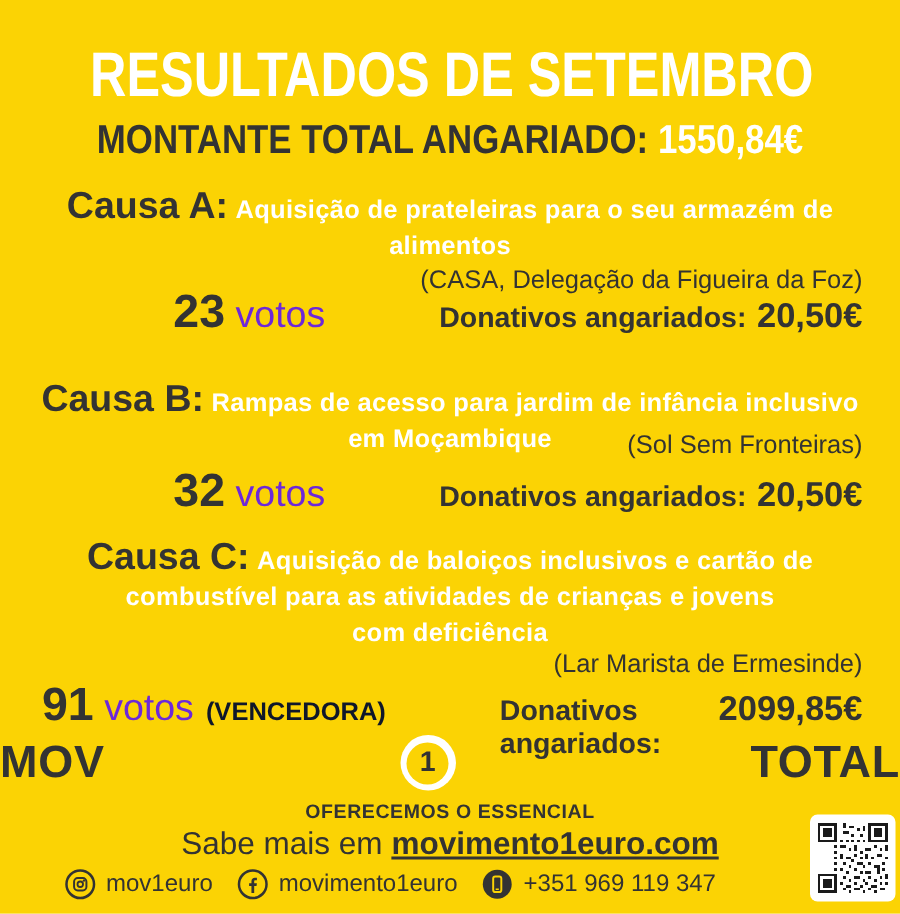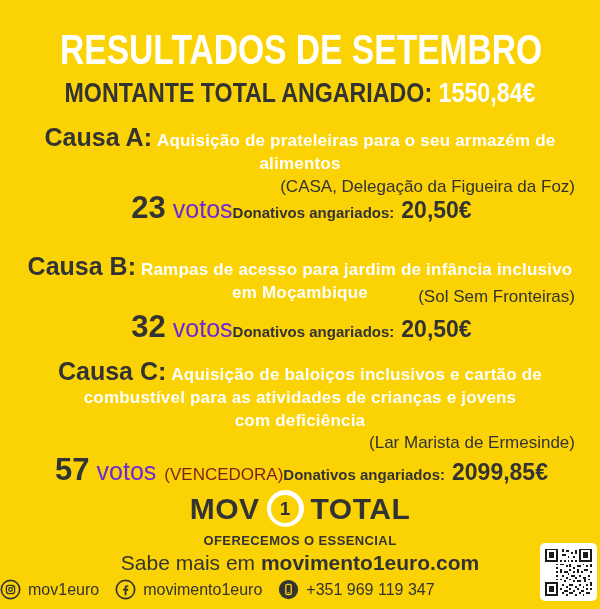--- a/index.html
+++ b/index.html
@@ -23,60 +23,60 @@
 
   .cause-heading {
     position:absolute; left:-20px; right:-20px; text-align:center;
     line-height:23px;
   }
   .cause-label { font-size:25px; font-weight:700; color:#333; margin-right:5px; }
   .cause-desc  { font-size:17px; font-weight:700; color:#fff; white-space:pre-line; letter-spacing:.2px; }
   .cause-org   { position:absolute; right:25px; font-size:17px; color:#333; }
   .cause-row   {
     position:absolute; left:28px; right:25px;
-    display:flex; justify-content:center; align-items:baseline;
+    display:flex; justify-content:flex-end; align-items:baseline;gap:44px;
   }
   .votes { display:flex; align-items:baseline; }
   .votes-num   { font-size:31px; font-weight:700; color:#333; }
   .votes-label { font-size:25px; font-weight:400; color:#6d28d9; margin-left:7px; }
-  .winner      { font-size:17px; font-weight:400; color:#7f1d1d; margin-left:8px; }
+  .winner      { font-size:17px; font-weight:700; color:#0f172a; margin-left:8px; }
   .donations { display:flex; align-items:baseline; }
-  .don-label  { font-size:15px; font-weight:700; margin-right:7px; }
+  .don-label  { font-size:19px; font-weight:700; margin-right:7px;margin-left:32px; }
   .don-amount { font-size:23px; font-weight:700; }
 
   .hA{top:126px} .oA{top:177px} .rA{top:190px}
   .hB{top:255px} .oB{top:287px} .rB{top:309px}
   .hC{top:360px} .oC{top:433px} .rC{top:452px}
 
   .logo {
     position:absolute; top:490px; left:0; width:600px;
-    display:flex; justify-content:center; align-items:center; gap:7px;
+    display:flex; justify-content:space-between; align-items:center; gap:7px;
   }
   .logo-text { font-size:30px; font-weight:700; letter-spacing:.5px; }
   .logo-circle {
     width:37px; height:37px; background:#fff; border-radius:50%;
     display:flex; align-items:center; justify-content:center;
   }
   .logo-circle-inner {
     width:28px; height:28px; background:#FBD304; border-radius:50%;
     display:flex; align-items:center; justify-content:center;
     font-size:19px; font-weight:700; color:#333;
   }
   .tagline {
     position:absolute; top:533px; left:0; width:600px; text-align:center;
     font-size:13px; font-weight:700; letter-spacing:.4px;
   }
   .sabemais {
     position:absolute; top:551px; left:0; width:600px; text-align:center;
     font-size:21px; color:#333;
   }
-  .sabemais .site { font-weight:700; }
+  .sabemais .site { font-weight:700;text-decoration:underline; }
   .social {
     position:absolute; top:579px; left:0; width:520px;
-    display:flex; justify-content:flex-start; align-items:center; gap:16px;
+    display:flex; justify-content:center; align-items:center; gap:16px;
     font-size:16px; color:#333;
   }
   .social-item { display:flex; align-items:center; gap:7px; }
   .social-item svg { display:block; }
   .qr {
     position:absolute; left:540px; top:543px; width:57px; height:58px;
     background:#fff; border-radius:5px; padding:5px;
   }
   .qr svg { width:100%; height:100%; display:block; }
 </style>
@@ -125,21 +125,21 @@
   </div>
 
   <div class="cause-heading hC">
     <span class="cause-label">Causa C:</span><span class="cause-desc">Aquisição de baloiços inclusivos e cartão de
 combustível para as atividades de crianças e jovens
 com deficiência</span>
   </div>
   <div class="cause-org oC">(Lar Marista de Ermesinde)</div>
   <div class="cause-row rC">
     <div class="votes">
-      <span class="votes-num">57</span>
+      <span class="votes-num">91</span>
       <span class="votes-label">votos</span>
       <span class="winner">(VENCEDORA)</span>
     </div>
     <div class="donations">
       <span class="don-label">Donativos angariados:</span>
       <span class="don-amount">2099,85€</span>
     </div>
   </div>
 
   <div class="logo">

